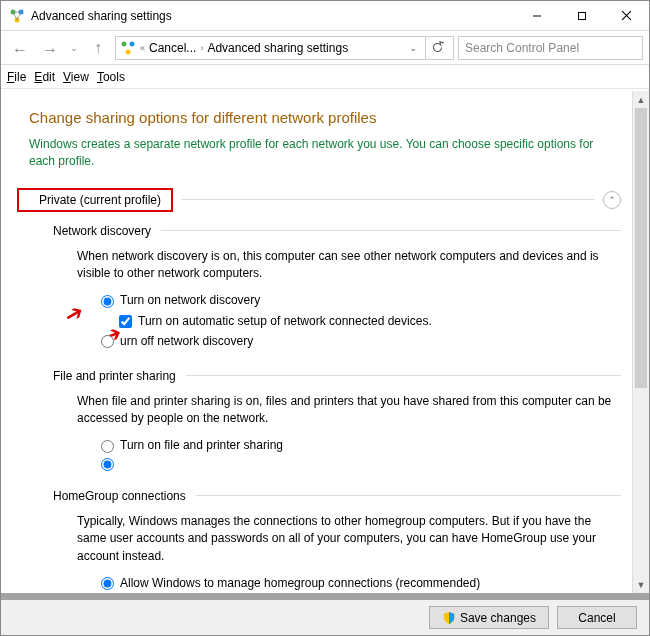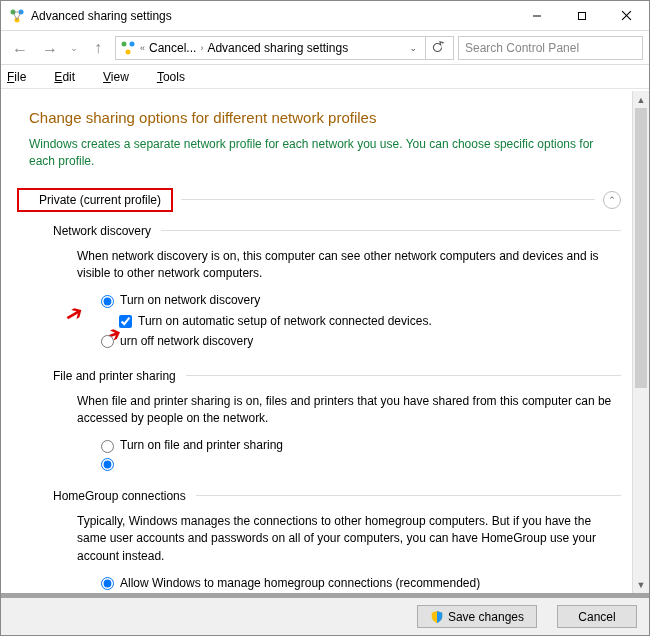--- a/index.html
+++ b/index.html
@@ -74,21 +74,21 @@
       display: flex;
       align-items: center;
       font-size: 12px;
     }
     
     .menubar {
       height: 24px;
       display: flex;
       align-items: center;
       padding: 0 6px;
-      gap: 28px;
+      gap: 8px;
       border-bottom: 1px solid #e5e5e5;
     }
     .menu-item { font-size: 12px; }
     .menu-item u { text-decoration: underline; }
     
     .content-wrap {
       position: absolute;
       top: 90px; bottom: 42px; left: 0; right: 0;
       overflow: hidden;
     }
@@ -161,27 +161,27 @@
       position: absolute;
       font-size: 22px;
       color: #d00;
       pointer-events: none;
     }
     
     .footer {
       position: absolute;
       bottom: 0; left: 0; right: 0;
       height: 42px;
-      border-top: 5px solid #a3a3a3;
+      border-top: 7px solid #a3a3a3;
       background: #f0f0f0;
       display: flex;
       align-items: center;
       justify-content: flex-end;
       padding: 0 12px;
-      gap: 20px;
+      gap: 8px;
     }
     .btn {
       height: 23px;
       min-width: 80px;
       padding: 0 12px;
       border: 1px solid #adadad;
       background: #e1e1e1;
       font-size: 12px;
       display: flex;
       align-items: center;

